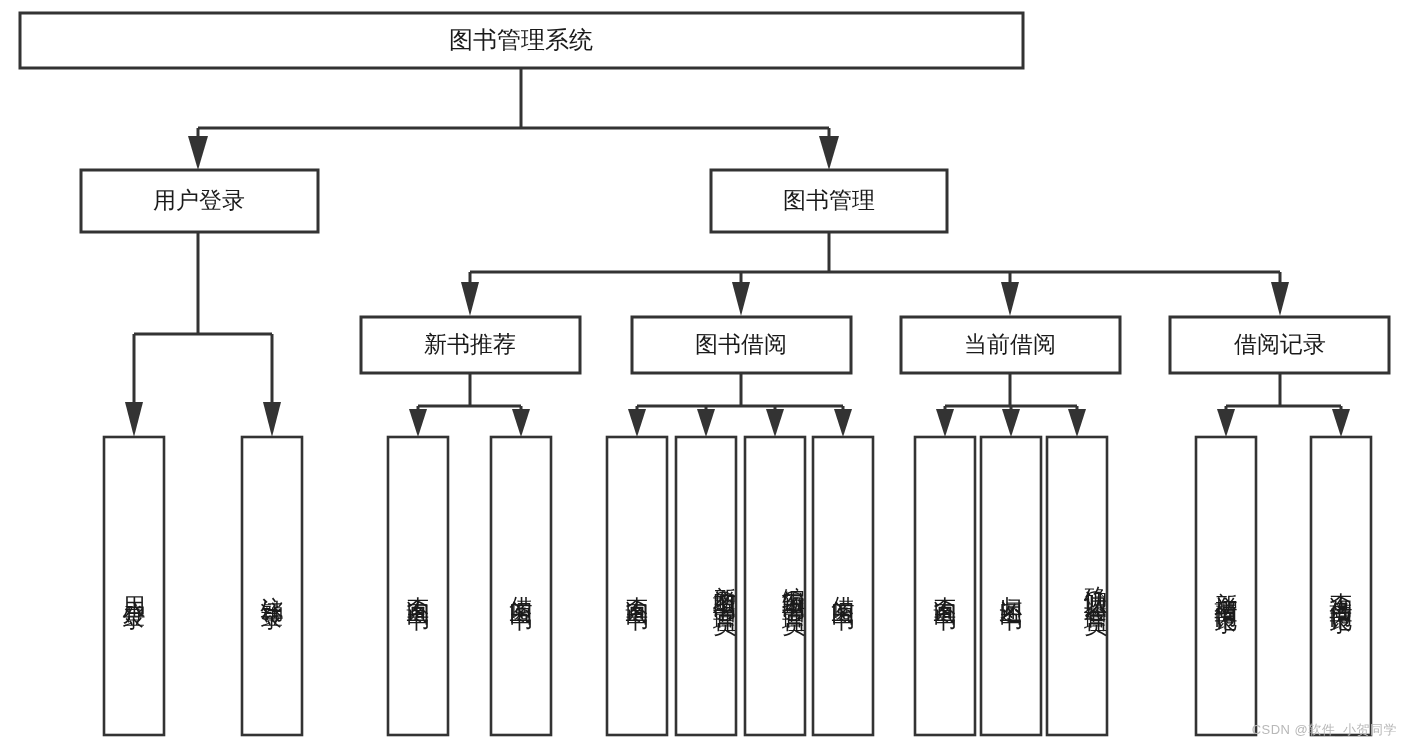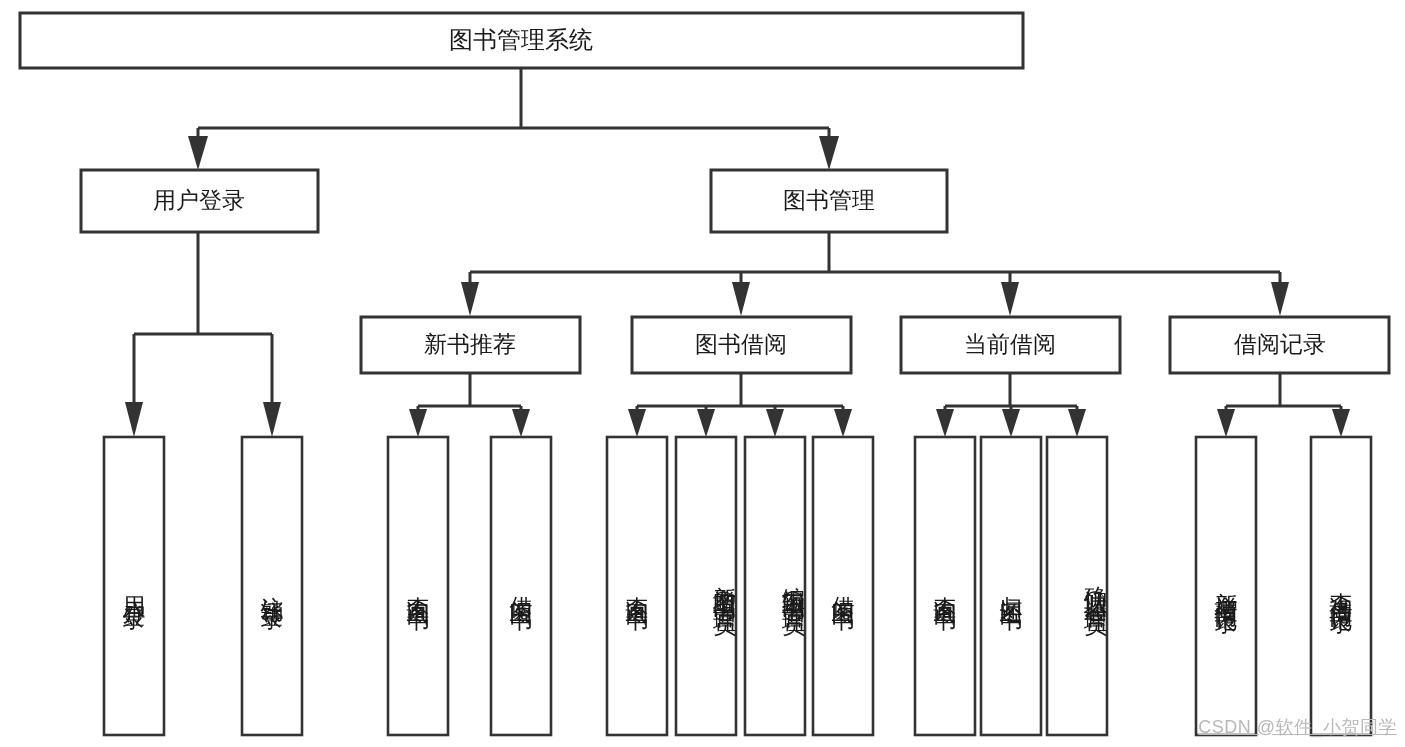--- a/index.html
+++ b/index.html
@@ -73,25 +73,24 @@
     justify-content: center;
     white-space: nowrap;
     pointer-events: none;
     user-select: none;
   }
   .watermark {
     position: absolute;
     right: 8px;
     bottom: 8px;
     font-family: "Liberation Sans", "DejaVu Sans", sans-serif;
-    font-size: 18px;
+    font-size: 13px;
     color: #b8b8b8;
     letter-spacing: 0.5px;
     white-space: nowrap;
-    text-decoration: underline;
   }
 </style>
 </head>
 <body>
 
 <div id="diagram-root">
 
   <svg class="diagram-canvas" viewBox="0 0 1405 747">
     <defs></defs>
 

